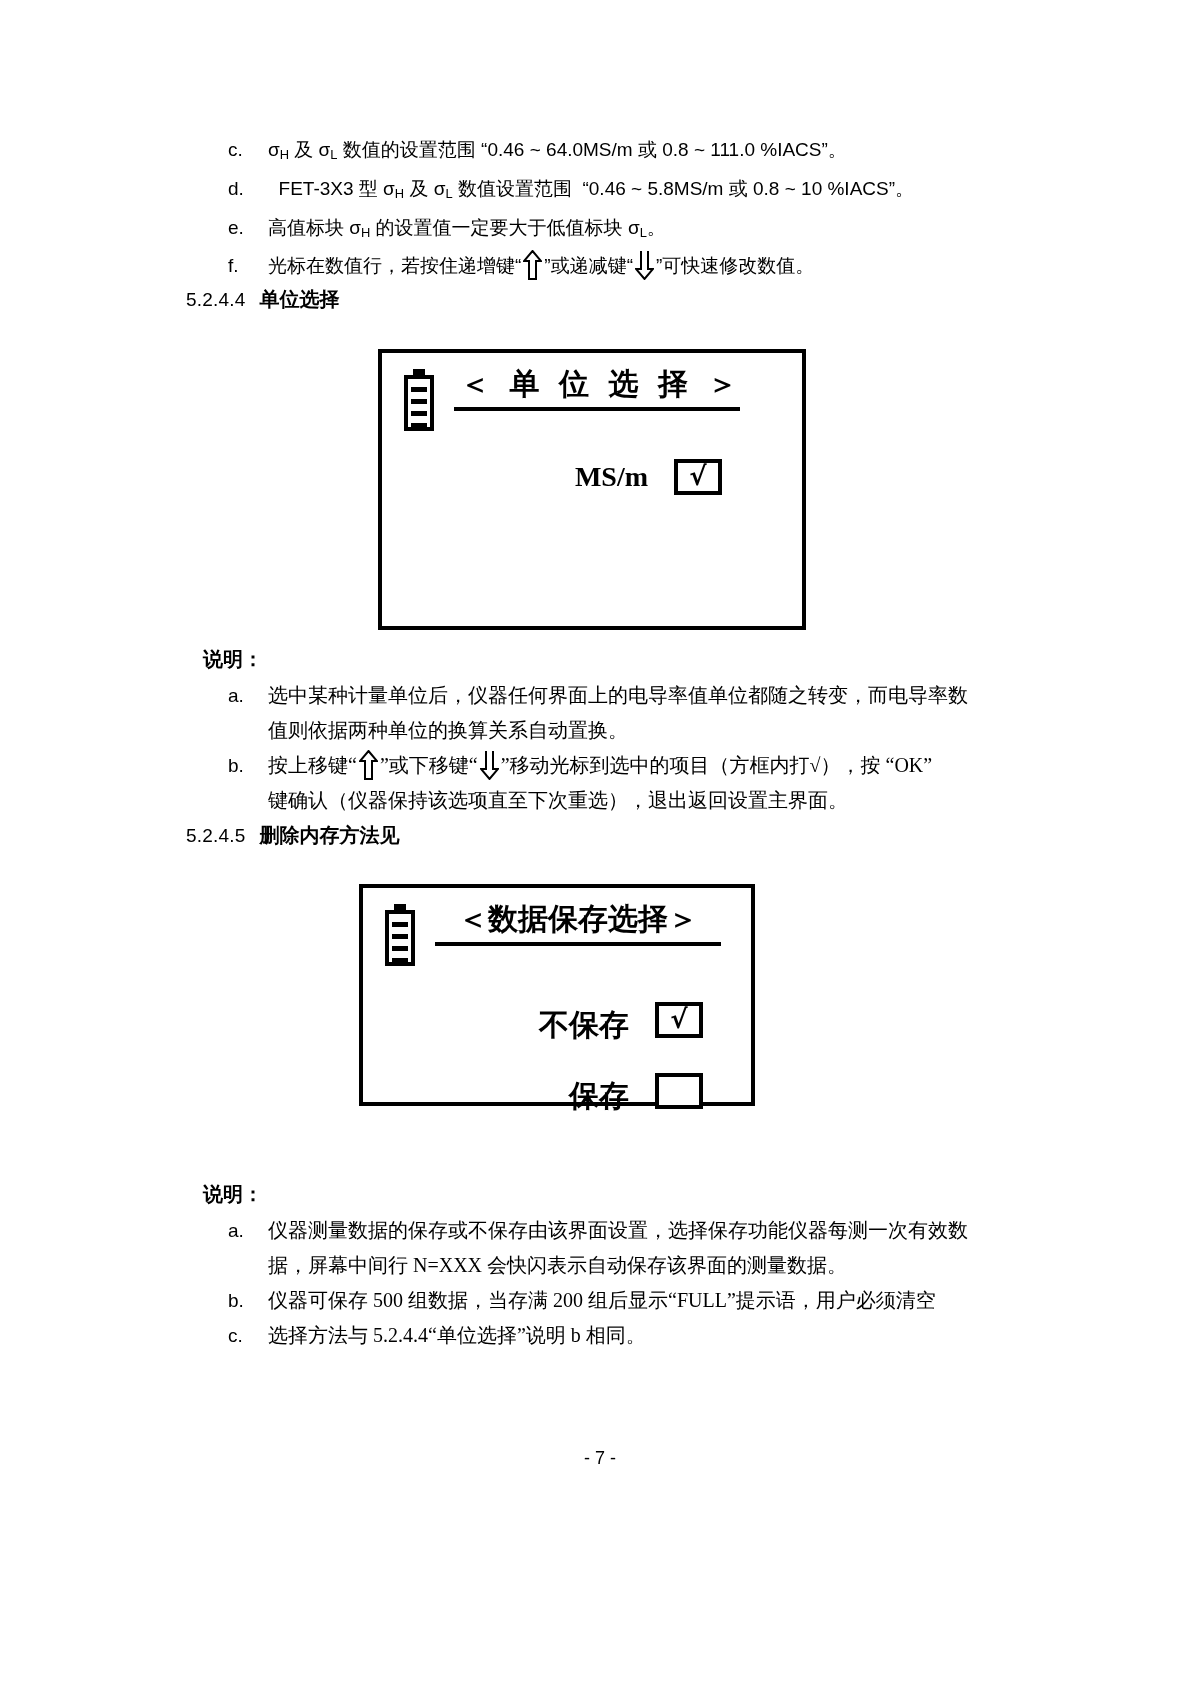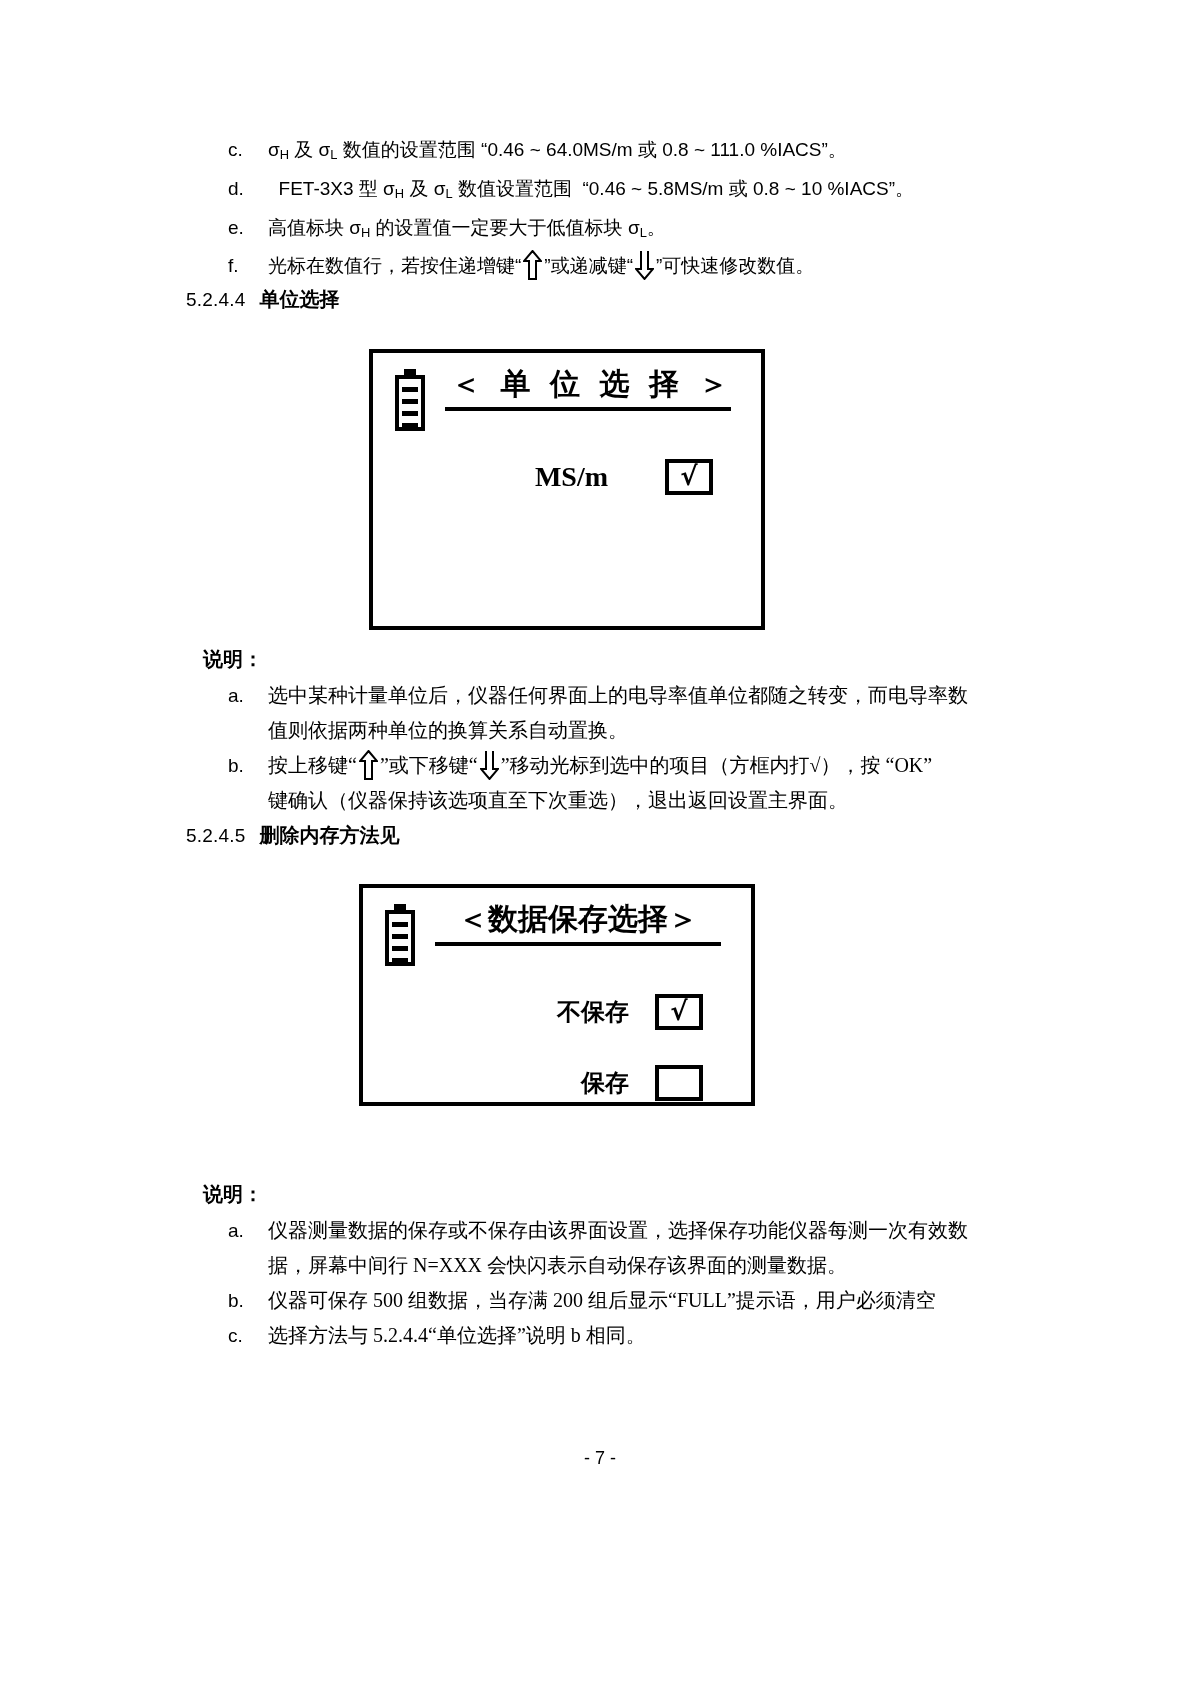--- a/index.html
+++ b/index.html
@@ -140,21 +140,21 @@
     align-items: center;
     justify-content: flex-end;
   }
   .lcd-row .lbl {
     font-family: "Liberation Serif", "DejaVu Serif", serif;
     font-weight: bold;
     font-size: 28px;
     text-align: right;
     white-space: nowrap;
   }
-  .lcd-row .lbl.cnlbl { font-size: 24px; }
+  .lcd-row .lbl.cnlbl { font-size: 30px; margin-top: 11px; }
   .checkbox {
     box-sizing: border-box;
     width: 48px;
     height: 36px;
     border: 4px solid #000;
     margin-left: 26px;
     position: relative;
     background: #fff;
     flex: 0 0 auto;
   }
@@ -253,39 +253,39 @@
               <path d="M6 1 L6 19 L1 19 L9.5 29 L18 19 L13 19 L13 1" fill="none" stroke="#000" stroke-width="2"></path>
             </svg></span>”可快速修改数值。</span>
     </div>
 
   </div>
 
   <div class="section-head" style="top:286px;">
     <span class="num">5.2.4.4</span><span class="ttl">单位选择</span>
   </div>
 
-  <div class="lcd" style="left:369px; top:349px; width:396px; height:281px;">
+  <div class="lcd" style="left:378px; top:349px; width:428px; height:281px;">
     <div class="lcd-inner">
 
       <div class="battery">
         <div class="tip"></div>
         <div class="shell">
           <div class="seg" style="top:8px;"></div>
           <div class="seg" style="top:20px;"></div>
           <div class="seg" style="top:32px;"></div>
           <div class="seg" style="top:44px;"></div>
         </div>
       </div>
 
       <div class="lcd-title-wrap" style="left:72px; top:12px; width:286px;">
         <div class="lcd-title spaced">＜ 单 位 选 择 ＞</div>
         <div class="lcd-rule"></div>
       </div>
 
-      <div class="lcd-row" style="left:98px; top:106px; width:242px;gap:31px;">
+      <div class="lcd-row" style="left:98px; top:106px; width:242px;">
         <span class="lbl">MS/m</span>
         <span class="checkbox">
           <span class="tick">√</span>
         </span>
       </div>
 
 
     </div>
   </div>
 

